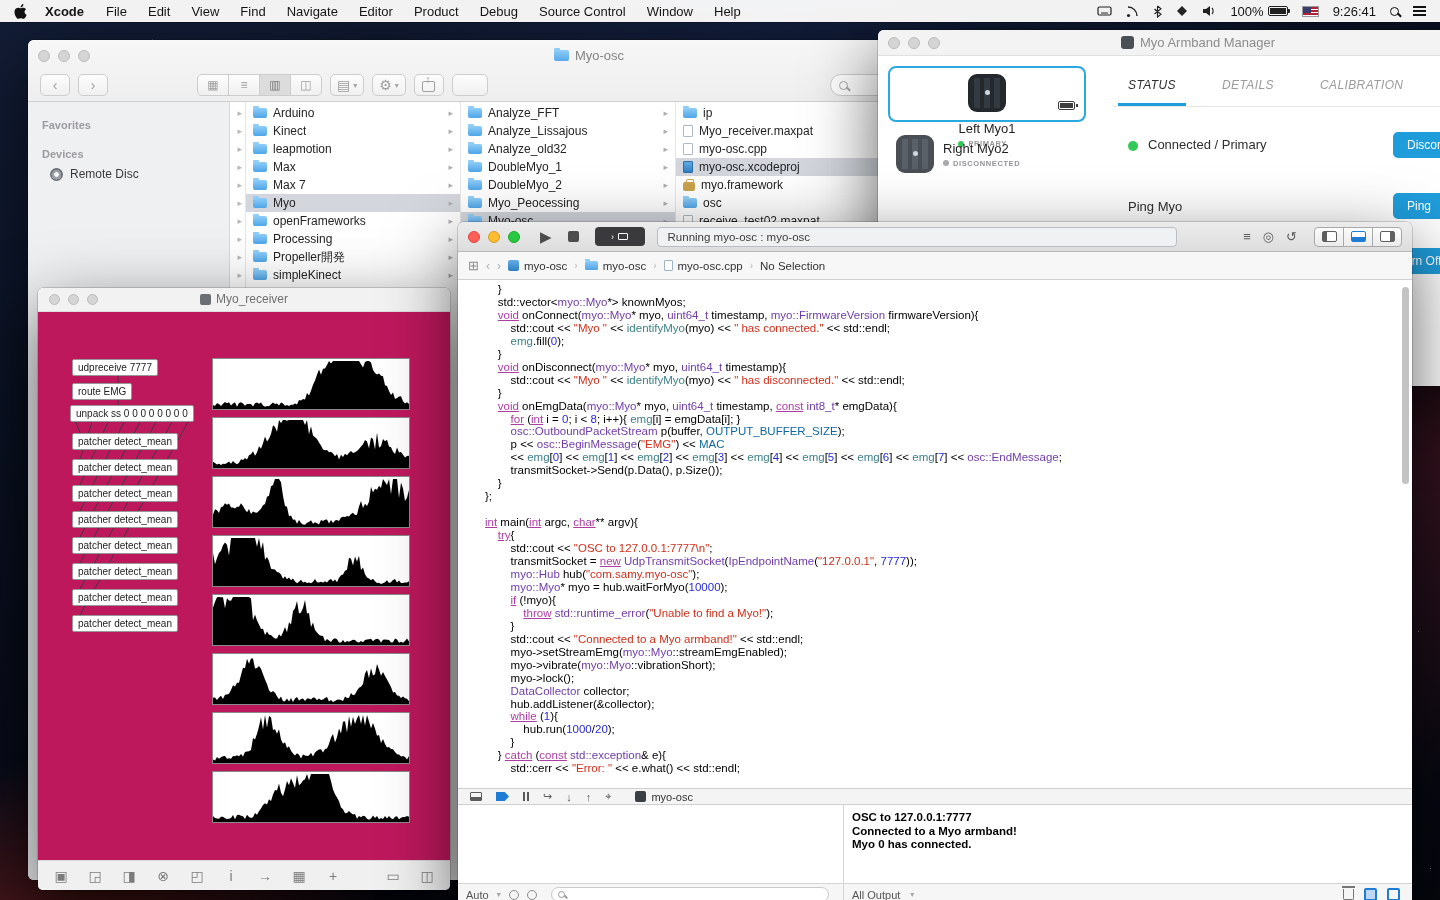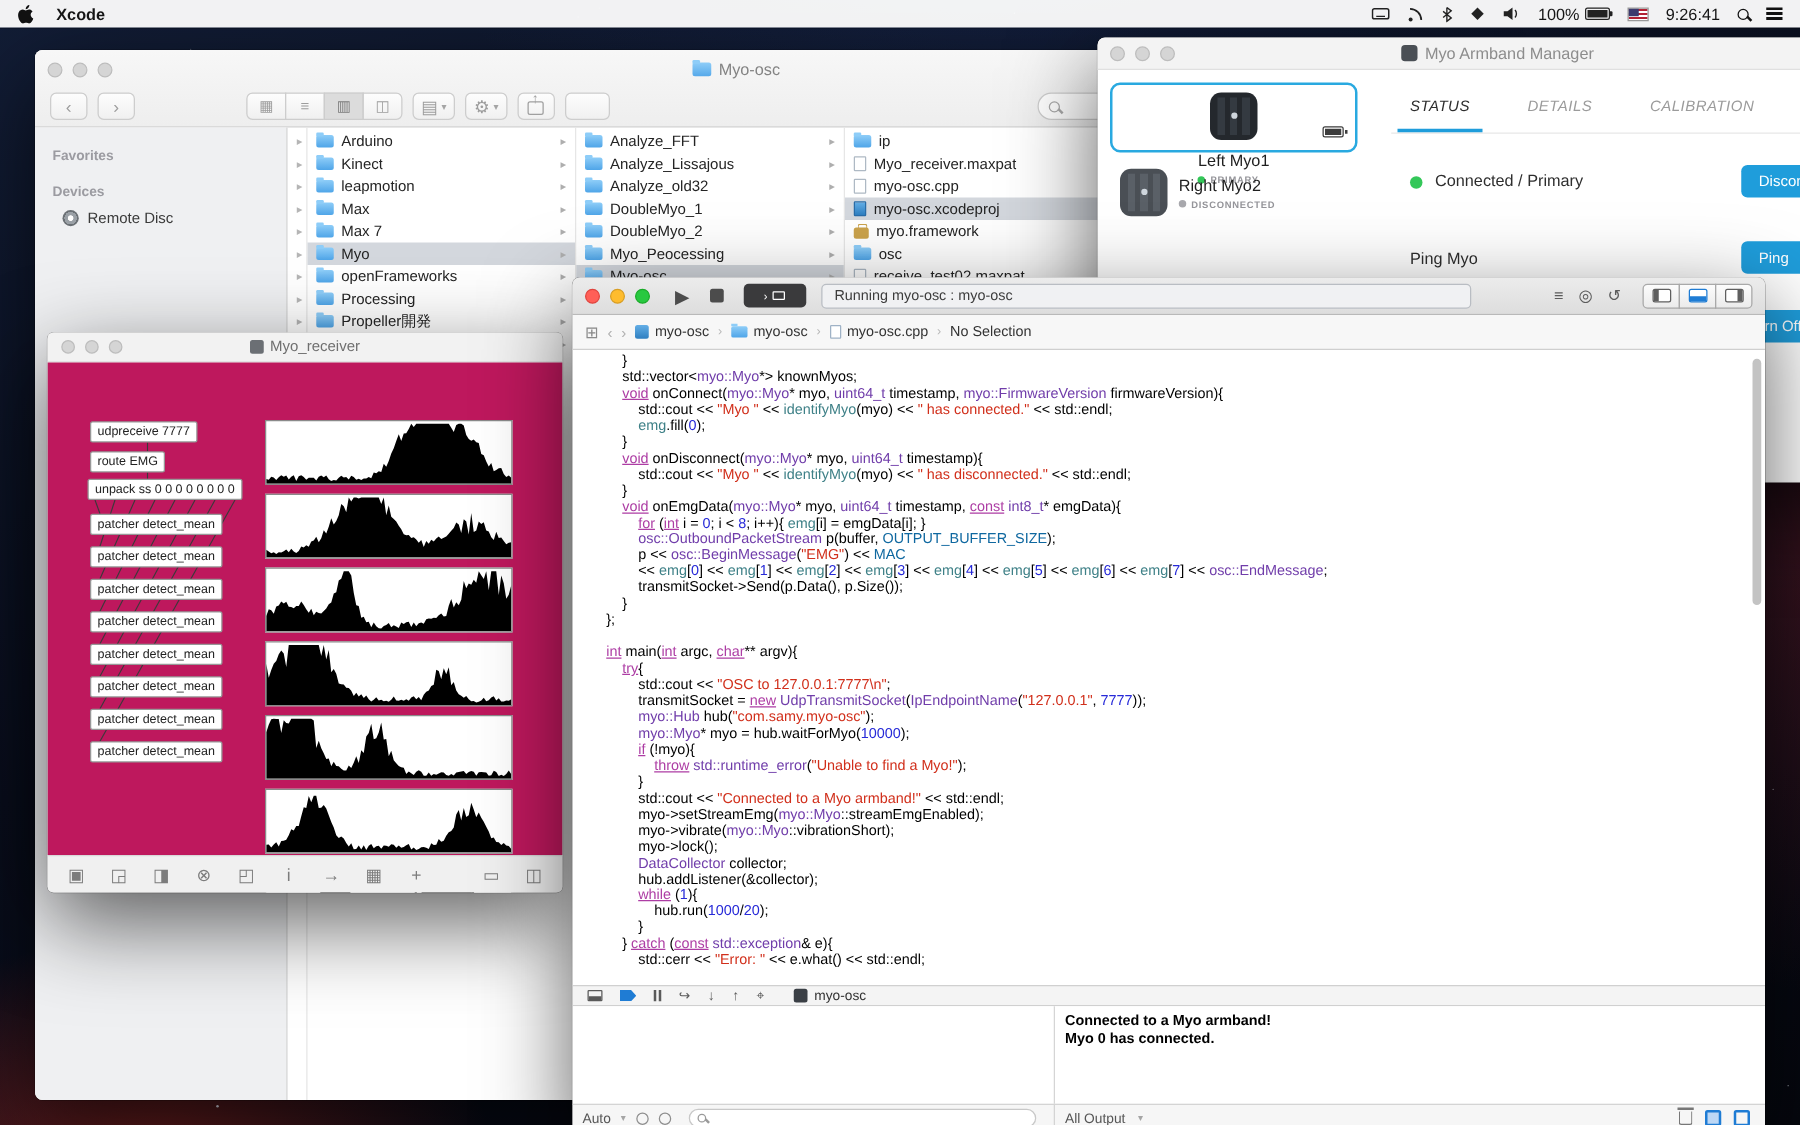--- a/index.html
+++ b/index.html
@@ -114,21 +114,21 @@
 .m-dot{position:absolute;left:250px;top:111px;width:10px;height:10px;border-radius:50%;background:#34c759;}
 .m-status-label{position:absolute;left:270px;top:107px;font-size:13px;color:#2e2e2e;}
 .m-ping-label{position:absolute;left:250px;top:169px;font-size:13px;color:#2e2e2e;}
 .m-btn{position:absolute;height:26px;border:none;border-radius:5px;background:#1f9ddb;color:#fff;font-size:12px;
  text-align:left;padding:0 0 0 14px;white-space:nowrap;overflow:hidden;}
 .m-btn.b1{left:515px;top:102px;width:120px;}
 .m-btn.b2{left:515px;top:163px;width:120px;}
 .m-btn.b3{left:508px;top:218px;width:118px;padding-left:12px;}
 
 
-.maxwin{left:38px;top:266px;width:412px;height:448px;z-index:30;border-radius:5px;}
+.maxwin{left:38px;top:288px;width:412px;height:602px;z-index:30;border-radius:5px;}
 .x-titlebar{position:relative;height:24px;background:#f2f2f2;border-bottom:1px solid #ddd;}
 .x-titlebar .lights{position:absolute;left:11px;top:6px;}
 .x-titlebar .lights i{width:11px;height:11px;}
 .max-title{position:absolute;top:4px;left:0;right:0;text-align:center;font-size:12px;color:#6f6f6f;display:flex;justify-content:center;align-items:center;gap:5px;}
 .max-appicon{width:11px;height:11px;border-radius:2px;background:#6b6f74;display:inline-block;}
 .patch{position:absolute;top:24px;left:0;right:0;bottom:30px;background:#be185d;}
 .patch svg.cords{position:absolute;left:0;top:0;}
 .mobj{position:absolute;border:1px solid #979797;border-radius:2px;background:#fff;font-size:10px;color:#222;
  padding:2px 5px;white-space:nowrap;box-shadow:0 0 0 .5px #fff inset;}
 .scope{position:absolute;left:174px;width:198px;height:52px;border:1px solid #8a8a8a;background:#fff;}
@@ -322,20 +322,33 @@
     <span style="left: 1302px; top: 584px; width: 2px; height: 2px; opacity: 0.64;"></span>
   </div>
 
 <div class="menubar">
   <span class="apple">
     <svg width="13" height="15" viewBox="0 0 14 16">
         <path fill="#111" d="M11.3 8.6c0-2 1.6-3 1.7-3.1-1-1.4-2.4-1.6-2.9-1.6-1.2-.1-2.4.7-3 .7-.6 0-1.6-.7-2.6-.7-1.3 0-2.6.8-3.3 2-1.4 2.4-.4 6 1 8 .7 1 1.5 2.1 2.6 2 1 0 1.4-.6 2.6-.6 1.2 0 1.6.6 2.6.6 1.1 0 1.8-1 2.5-2 .8-1.1 1.1-2.2 1.1-2.3 0 0-2.1-.8-2.3-3zM9.4 2.3c.5-.7.9-1.6.8-2.3-.8 0-1.7.5-2.3 1.2-.5.6-.9 1.5-.8 2.3.9.1 1.8-.5 2.3-1.2z"></path>
       </svg>
   </span>
   <span class="appname">Xcode</span>
+  <nav class="menus">
+      <span class="menu-item">File</span>
+      <span class="menu-item">Edit</span>
+      <span class="menu-item">View</span>
+      <span class="menu-item">Find</span>
+      <span class="menu-item">Navigate</span>
+      <span class="menu-item">Editor</span>
+      <span class="menu-item">Product</span>
+      <span class="menu-item">Debug</span>
+      <span class="menu-item">Source Control</span>
+      <span class="menu-item">Window</span>
+      <span class="menu-item">Help</span>
+    </nav>
   <div class="mstatus">
     <svg width="15" height="12" viewBox="0 0 15 12">
         <rect x="1" y="2" width="13" height="8" rx="1.5" fill="none" stroke="#222" stroke-width="1.2"></rect>
         <line x1="4" y1="8" x2="11" y2="8" stroke="#222"></line>
       </svg>
     <svg width="13" height="13" viewBox="0 0 13 13">
         <path d="M2 2c5 0 9 4 9 9" fill="none" stroke="#222" stroke-width="1.4"></path>
         <circle cx="2.5" cy="10.5" r="1.6" fill="#222"></circle>
       </svg>
     <svg width="9" height="13" viewBox="0 0 9 13">
@@ -738,21 +751,21 @@
     <span>↓</span>
     <span>↑</span>
     <span>⌖</span>
     <span class="proc-tab">
       <span class="proc-ic"></span>
       <span>myo-osc</span>
     </span>
   </div>
   <div class="debugarea">
     <div class="varspane"></div>
-    <div class="consolepane"><div class="conline">Connected to a Myo armband!</div><div class="conline">Myo 0 has connected.</div></div>
+    <div class="consolepane"><div class="conline">OSC to 127.0.0.1:7777</div><div class="conline">Connected to a Myo armband!</div><div class="conline">Myo 0 has connected.</div></div>
   </div>
   <div class="filterbar">
     <div class="fb-left">
       <span>Auto</span>
       <span class="caret">▾</span>
       <span class="circ"></span>
       <span class="circ"></span>
       <span class="fb-search">
           <span class="mag"></span>
         </span>

